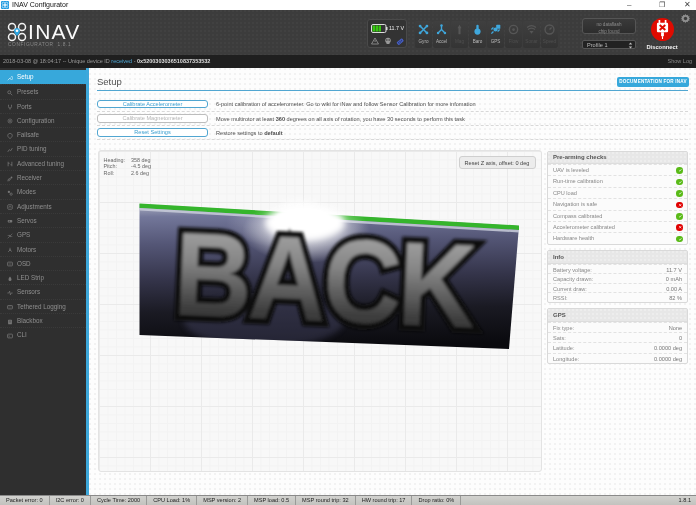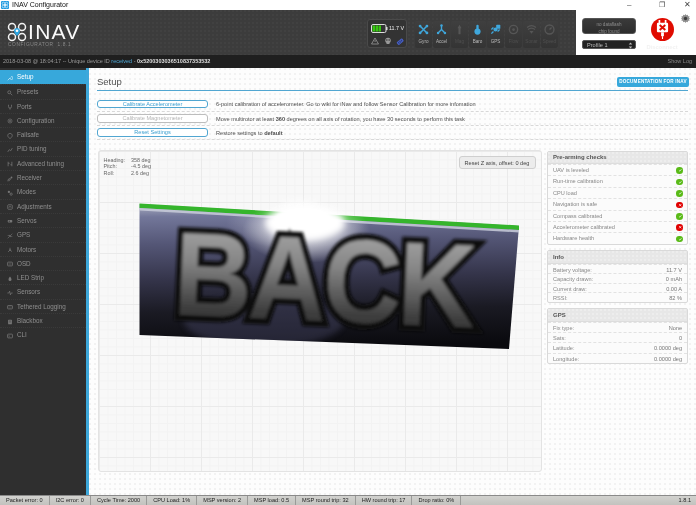--- a/index.html
+++ b/index.html
@@ -1,20 +1,20 @@
 <!DOCTYPE html>
 <html><head>
 <meta charset="utf-8">
 <style>
 * { margin:0; padding:0; box-sizing:border-box; }
 html,body { width:696px; height:505px; overflow:hidden; font-family:"Liberation Sans", sans-serif; }
 .titlebar { position:absolute; left:0; top:0; width:696px; height:10px; background:#fff; }
 .titlebar .title { position:absolute; left:12px; top:0px; font-size:7px; color:#111; line-height:10px; }
 .winbtn { position:absolute; top:0; font-size:8px; color:#444; line-height:10px; }
-.header { position:absolute; left:0; top:10px; width:576px; height:45px;
+.header { position:absolute; left:0; top:10px; width:696px; height:45px;
   background-image: radial-gradient(circle at 1px 1px, #434343 0.6px, transparent 1px);
   background-size:4px 4px; background-color:#3c3c3c; }
 .logbar { position:absolute; left:0; top:55px; width:696px; height:13px; background:#1f1f1f; }
 .logbar .log { position:absolute; left:3px; top:0; font-size:5.5px; line-height:13px; color:#9a9a9a; }
 .logbar .showlog { position:absolute; right:4px; top:0; font-size:5.5px; line-height:13px; color:#888; }
 .sidebar { position:absolute; left:0; top:68px; width:89px; height:427px; background:#2f2f2f; border-right:3px solid #3da8db; }
 .sidebar ul { list-style:none; padding-top:2px; }
 .sidebar li { height:14.3px; line-height:14.3px; font-size:6.3px; color:#8f8f8f; padding-left:17px; position:relative; border-top:1px dotted #3a3a3a; }
 .sidebar li:first-child { border-top:none; }
 .sidebar li.active { background:#37a8db; color:#fff; }

